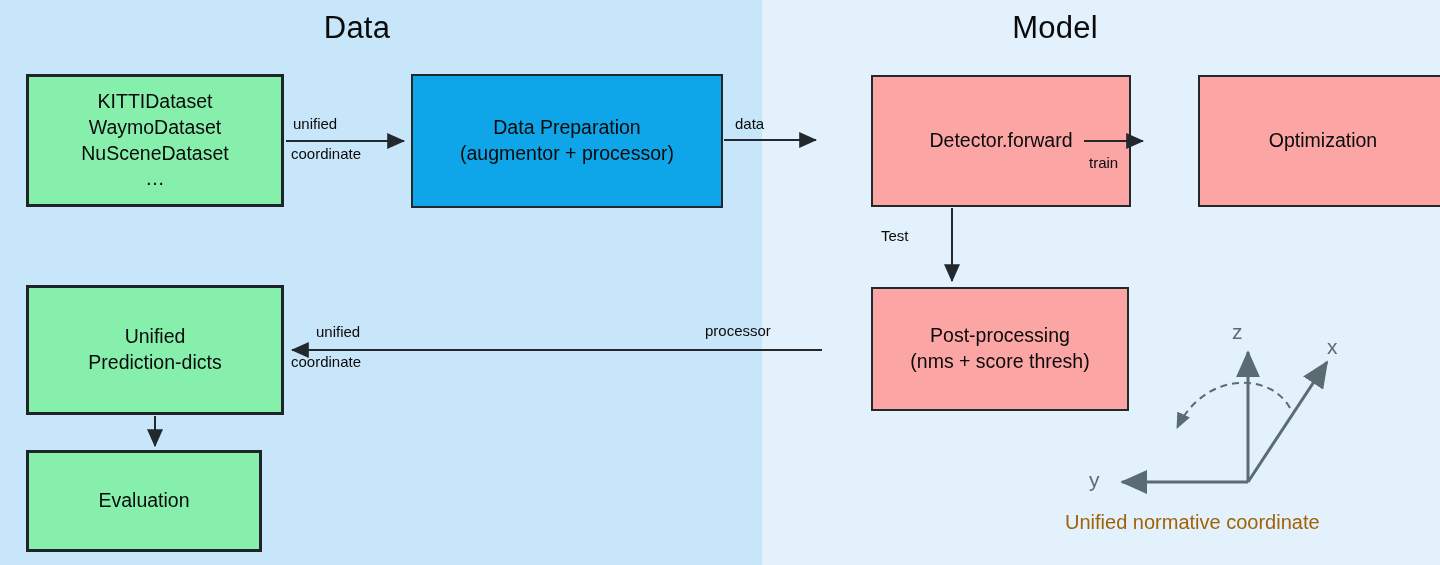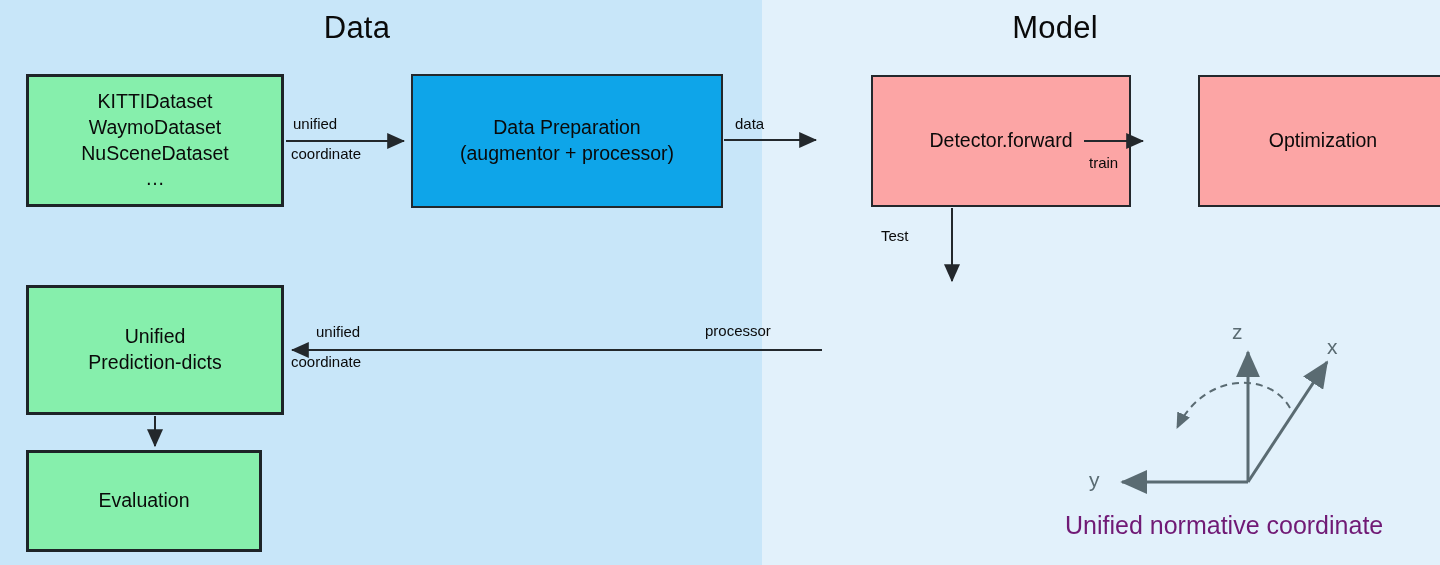--- a/index.html
+++ b/index.html
@@ -91,22 +91,22 @@
     pointer-events: none;
   }
   .axis-label {
     position: absolute;
     font-size: 21px;
     color: #5a6b72;
     white-space: nowrap;
   }
   .axis-caption {
     position: absolute;
-    font-size: 25px;
-    color: #701a75;
+    font-size: 20px;
+    color: #a16207;
     white-space: nowrap;
     text-align: center;
   }
 </style>
 </head>
 <body>
 
 <div id="canvas">
 
   <div class="panel" id="data-panel"></div>
@@ -116,20 +116,22 @@
   <div class="panel-title" id="title-model">Model</div>
 
   <div class="node green" id="node-datasets">KITTIDataset
 WaymoDataset
 NuSceneDataset
 …</div>
   <div class="node plain-data" id="node-dataprep">Data Preparation
 (augmentor + processor)</div>
   <div class="node plain-model" id="node-detector">Detector.forward</div>
   <div class="node plain-model" id="node-optimization">Optimization</div>
+  <div class="node plain-model" id="node-postproc">Post-processing
+(nms + score thresh)</div>
   <div class="node green" id="node-generate">Unified
 Prediction-dicts</div>
   <div class="node green" id="node-evaluation">Evaluation</div>
 
   <svg class="overlay">
     <defs>
       <marker id="arrowhead" markerWidth="9" markerHeight="8" refX="8.4" refY="4" orient="auto">
         <path d="M0,0 L9,4 L0,8 z" fill="#23282c"></path>
       </marker>
       <marker id="arrowhead-axis" markerWidth="9" markerHeight="8" refX="8.4" refY="4" orient="auto">

